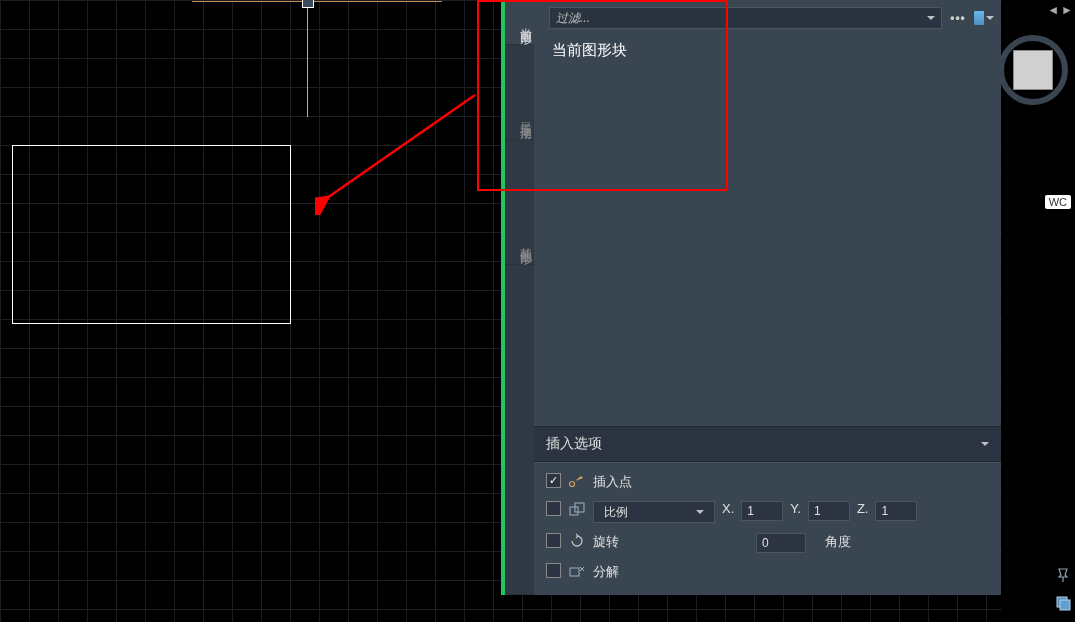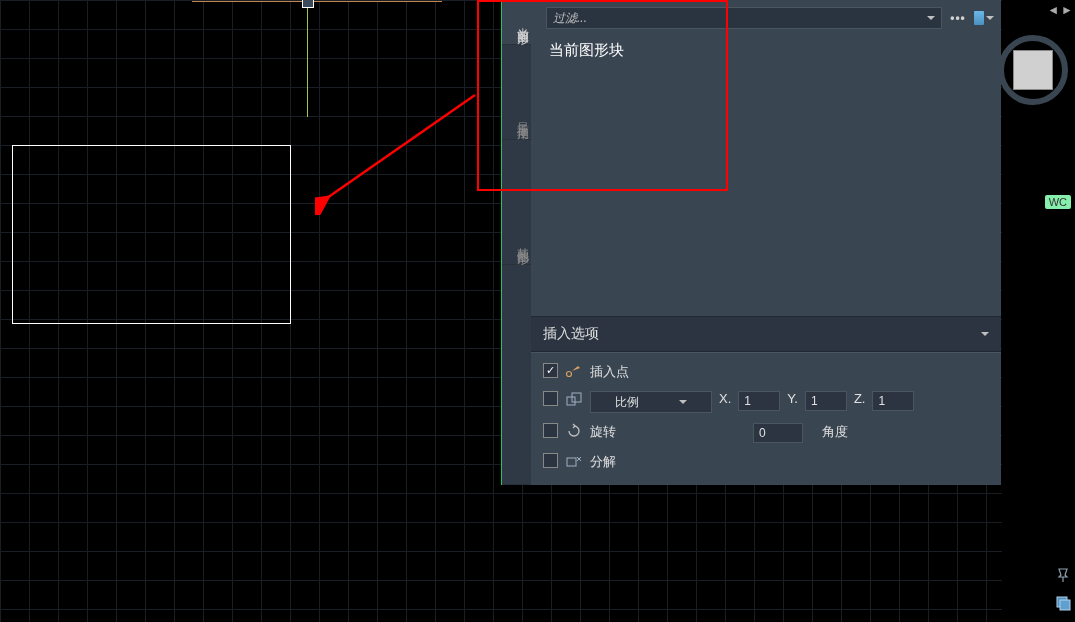--- a/index.html
+++ b/index.html
@@ -77,24 +77,24 @@
       top: 85px;
       pointer-events: none;
       z-index: 50;
     }
     
     .panel {
       position: absolute;
       left: 501px;
       top: 0;
       width: 500px;
-      height: 485px;
+      height: 595px;
       background: #3a4552;
       display: flex;
-      border-left: 1px solid #22c55e;
+      border-left: 4px solid #22c55e;
     }
     .vtabs {
       width: 29px;
       background: #2f3945;
       display: flex;
       flex-direction: column;
     }
     .vtab {
       writing-mode: vertical-rl;
       text-orientation: upright;
@@ -246,21 +246,21 @@
     }
     .opt-label { font-size: 13px; white-space: nowrap; }
     .select-box {
       width: 122px;
       height: 22px;
       background: #2b3440;
       border: 1px solid #4a5560;
       display: flex;
       align-items: center;
       justify-content: space-between;
-      padding: 0 24px;
+      padding: 0 10px;
       font-size: 12px;
       cursor: pointer;
     }
     .coord-lbl { font-size: 13px; }
     .coord-input {
       width: 42px;
       height: 20px;
       background: #2b3440;
       border: 1px solid #4a5560;
       color: #e0e0e0;
@@ -314,21 +314,21 @@
       position: absolute;
       top: -5px; left: -5px;
       width: 70px; height: 70px;
       border: 6px solid #3a4552;
       border-radius: 50%;
     }
     .wcs-label {
       position: absolute;
       top: 195px;
       right: 4px;
-      background: #86efac;
+      background: #ffffff;
       color: #333;
       font-size: 11px;
       padding: 1px 4px;
       border-radius: 2px;
     }
     .side-icons {
       position: absolute;
       right: 3px;
       bottom: 10px;
       display: flex;

